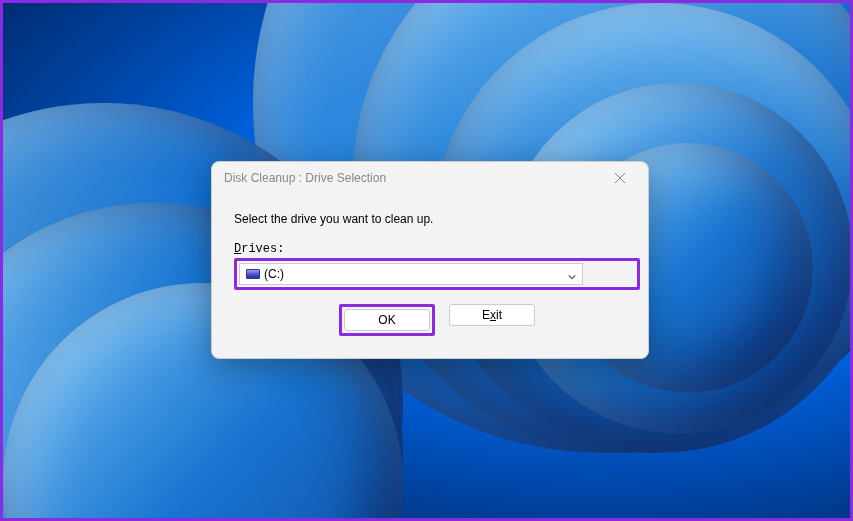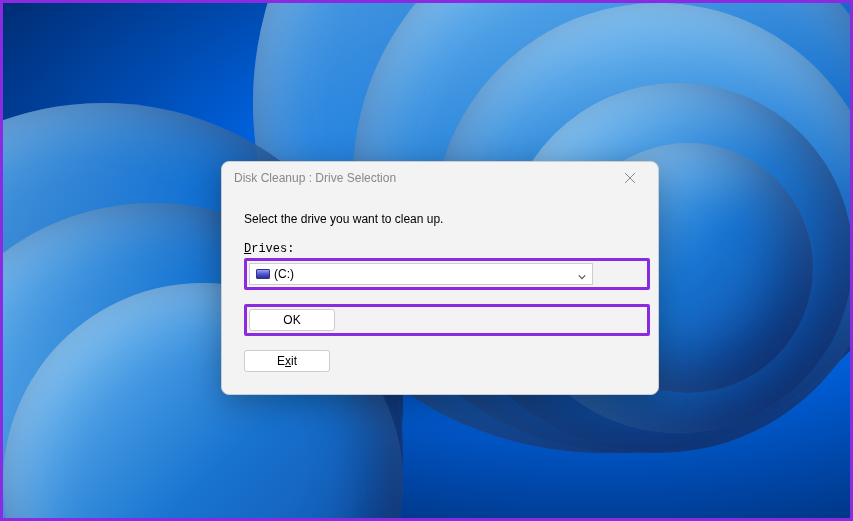--- a/index.html
+++ b/index.html
@@ -32,21 +32,21 @@
     .p2 { width: 550px; height: 550px; top: -100px; left: 350px; transform: rotate(25deg); }
     .p3 { width: 450px; height: 450px; top: 0px; left: 430px; transform: rotate(35deg); }
     .p4 { width: 350px; height: 350px; top: 80px; left: 500px; }
     .p5 { width: 250px; height: 250px; top: 140px; left: 560px; }
     .p6 { width: 600px; height: 600px; top: 100px; left: -200px; transform: rotate(-20deg); }
     .p7 { width: 500px; height: 500px; top: 200px; left: -100px; transform: rotate(-30deg); }
     .p8 { width: 400px; height: 400px; top: 280px; left: 0px; }
     .dialog {
       position: absolute;
       top: 158px;
-      left: 218px;
+      left: 208px;
       width: 438px;
       background: #f3f3f3;
       border: 1px solid #cccccc;
       border-radius: 8px;
       box-shadow: 0 8px 32px rgba(0, 0, 0, 0.3);
     }
     .titlebar {
       display: flex;
       justify-content: space-between;
       align-items: center;
@@ -133,21 +133,20 @@
       width: 8px;
       height: 8px;
       stroke: #555555;
       stroke-width: 1.5;
       fill: none;
     }
     .button-row {
       display: flex;
       justify-content: center;
       gap: 14px;
-      flex-direction: column;
     }
     .btn {
       width: 86px;
       height: 22px;
       background: #ffffff;
       border: 1px solid #cccccc;
       border-radius: 3px;
       font-size: 12px;
       color: #000000;
       cursor: pointer;

